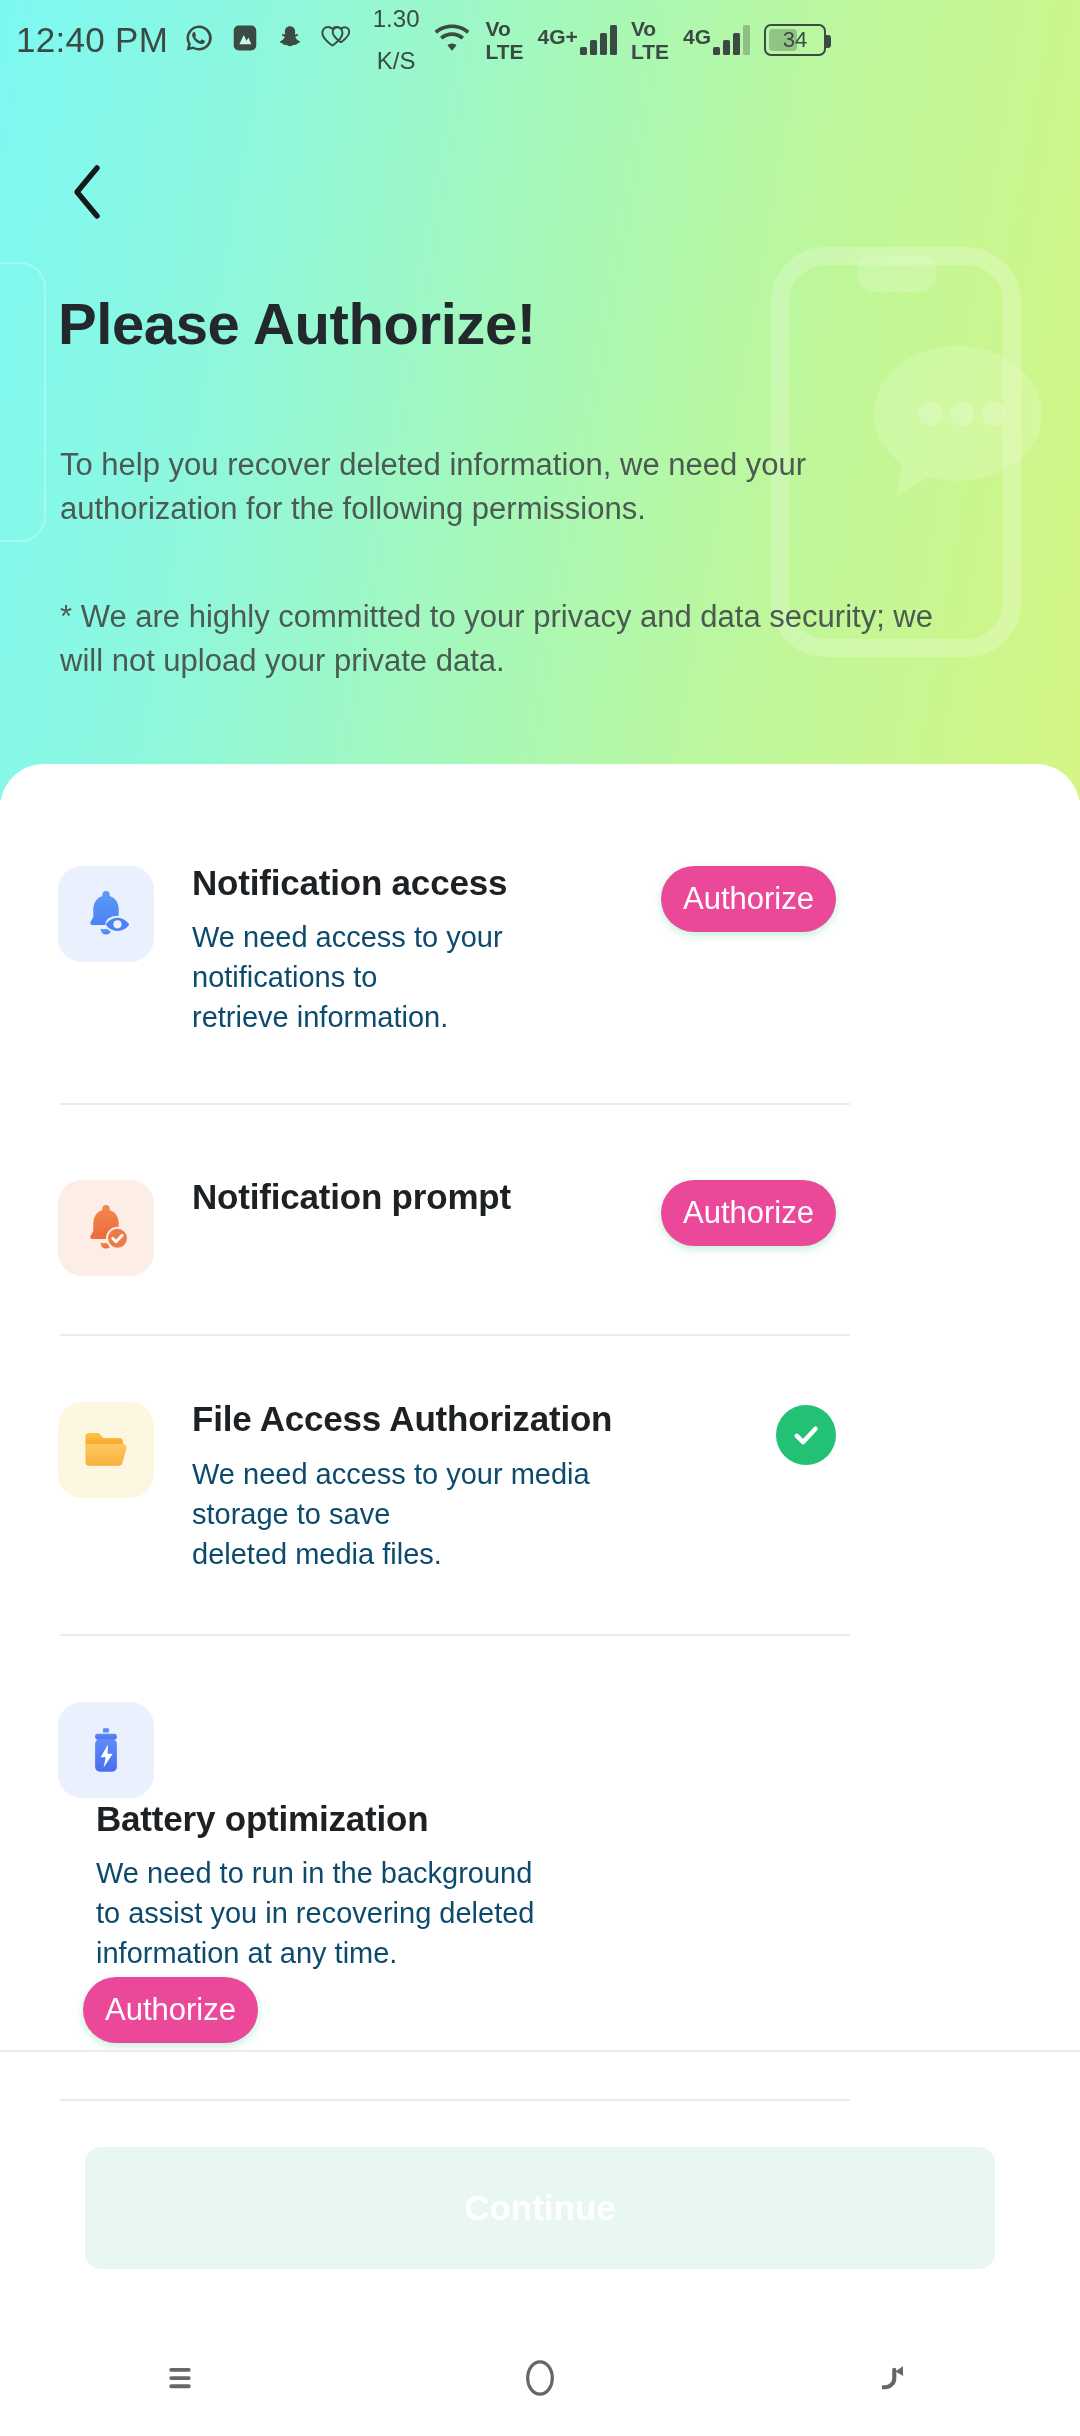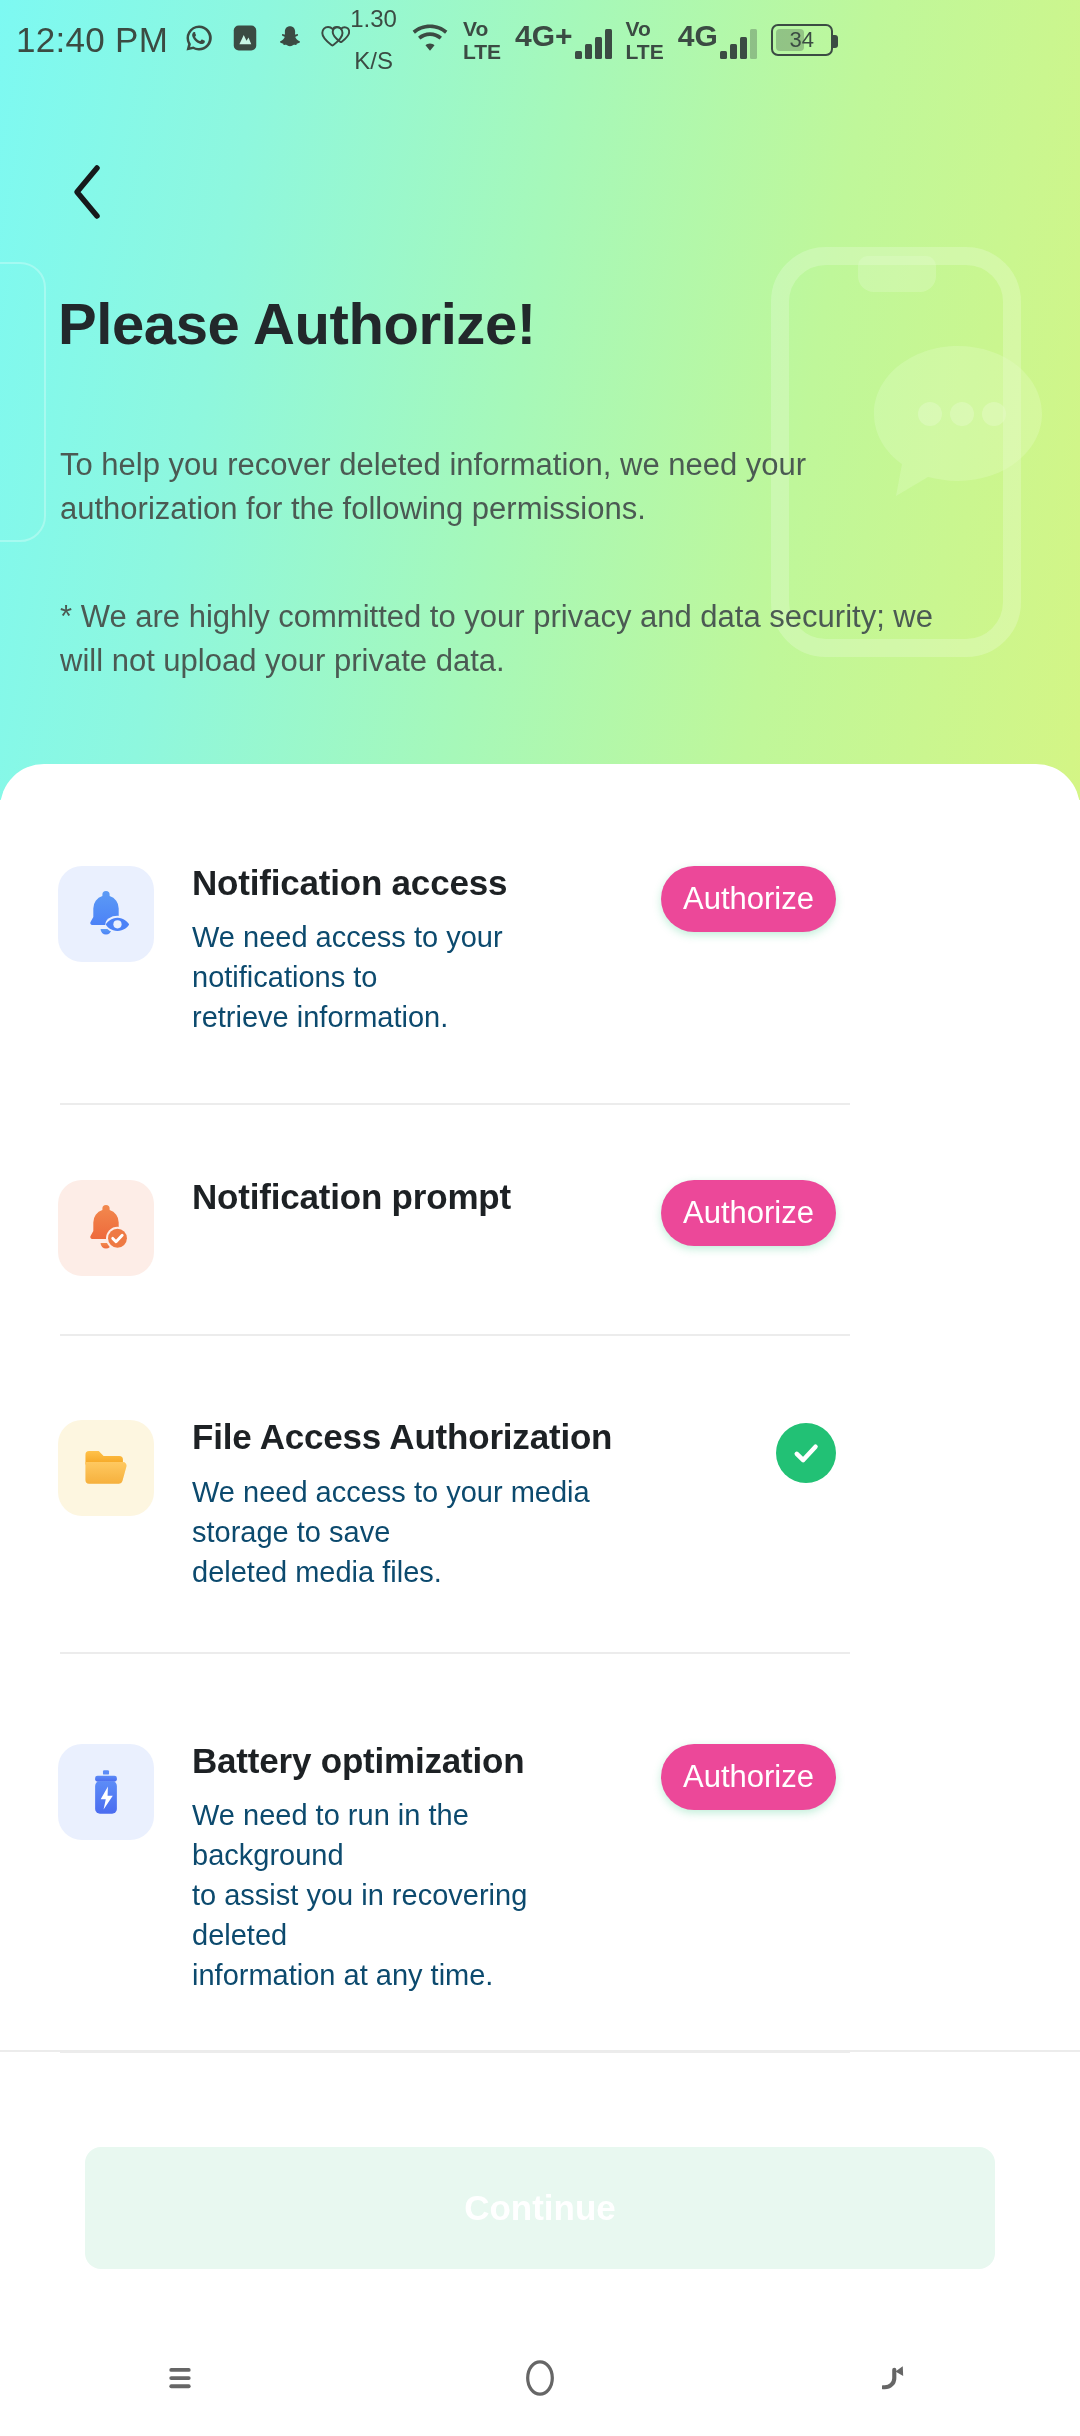--- a/index.html
+++ b/index.html
@@ -88,21 +88,21 @@
   .volte {
     display: flex; flex-direction: column;
     align-items: flex-start; line-height: 1;
     color: #3b4b43; font-size: 21px; font-weight: 600;
   }
   .volte span:last-child { margin-top: 2px; }
 
   .gen {
     display:flex; align-items:flex-end; gap:2px;
   }
-  .gen .lbl { font-size: 30px; font-weight: 600; color:#3b4b43; line-height:1; margin-bottom:8px;text-align:right;}
+  .gen .lbl { font-size: 21px; font-weight: 600; color:#3b4b43; line-height:1; margin-bottom:8px;text-align:right;}
 
   .bars { display: flex; align-items: flex-end; gap: 3px; height: 30px; }
   .bars i { display:block; width: 7px; background: #3b4b43; border-radius: 1.5px; }
   .bars i.b1 { height: 8px; }
   .bars i.b2 { height: 15px; }
   .bars i.b3 { height: 22px; }
   .bars i.b4 { height: 30px; }
   .bars i.off { background: rgba(59,75,67,0.32); }
 
   .battery {
@@ -475,21 +475,21 @@
         <div class="perm-text">
           <div class="perm-title">Notification prompt</div>
         </div>
         <div class="perm-action">
           <button class="authorize-btn">Authorize</button>
         </div>
       </div>
 
       <div class="divider" style="margin-top:58px;"></div>
 
-      <div class="perm-row" style="margin-top:80px;">
+      <div class="perm-row" style="margin-top:62px;">
         <div class="icon-tile tile-yellow">
           <span>
             <svg width="58" height="58" viewBox="0 0 48 48">
               <defs>
                   <linearGradient id="gyl" x1="0" y1="0" x2="0" y2="1">
                 <stop offset="0" stop-color="#FFC24B"></stop>
                     <stop offset="1" stop-color="#F5A623"></stop>
               </linearGradient>
                 </defs>
               <path d="M7 13a3 3 0 0 1 3-3h8l4 4h13a3 3 0 0 1 3 3v4H7z" fill="url(#gyl)"></path>
@@ -507,21 +507,21 @@
           <span class="check-badge">
             <svg width="34" height="34" viewBox="0 0 24 24">
               <path d="M5.5 12.6 L10 17 L18.7 7.6" stroke="#ffffff" stroke-width="3.2" fill="none" stroke-linecap="round" stroke-linejoin="round"></path>
             </svg>
           </span>
         </div>
       </div>
 
       <div class="divider" style="margin-top:60px;"></div>
 
-      <div class="perm-row" style="margin-top:86px;">
+      <div class="perm-row" style="margin-top:62px;flex-direction:column;">
         <div class="icon-tile tile-blue">
           <span>
             <svg width="58" height="58" viewBox="0 0 48 48">
               <defs>
                   <linearGradient id="gbl2" x1="0" y1="0" x2="0" y2="1">
                 <stop offset="0" stop-color="#5C8CF7"></stop>
                     <stop offset="1" stop-color="#4B6CF0"></stop>
               </linearGradient>
                 </defs>
               <rect x="21.5" y="6" width="5" height="3.6" rx="1" fill="#5C8CF7"></rect>

